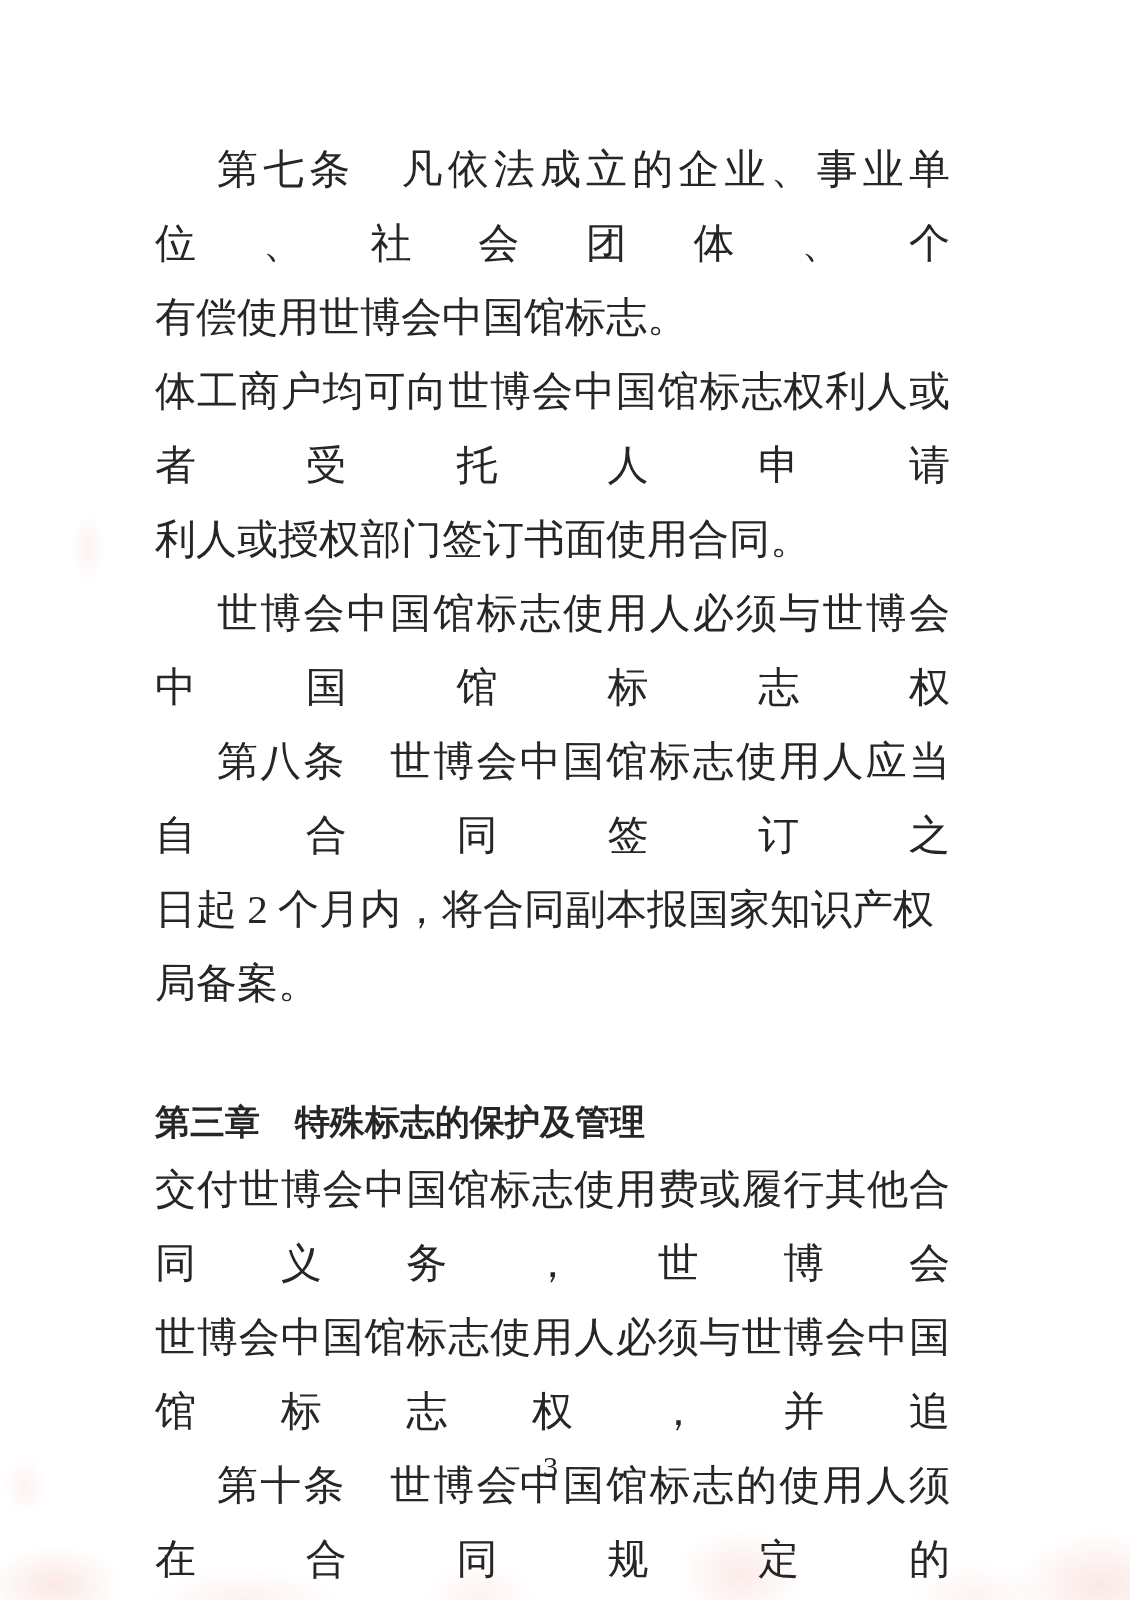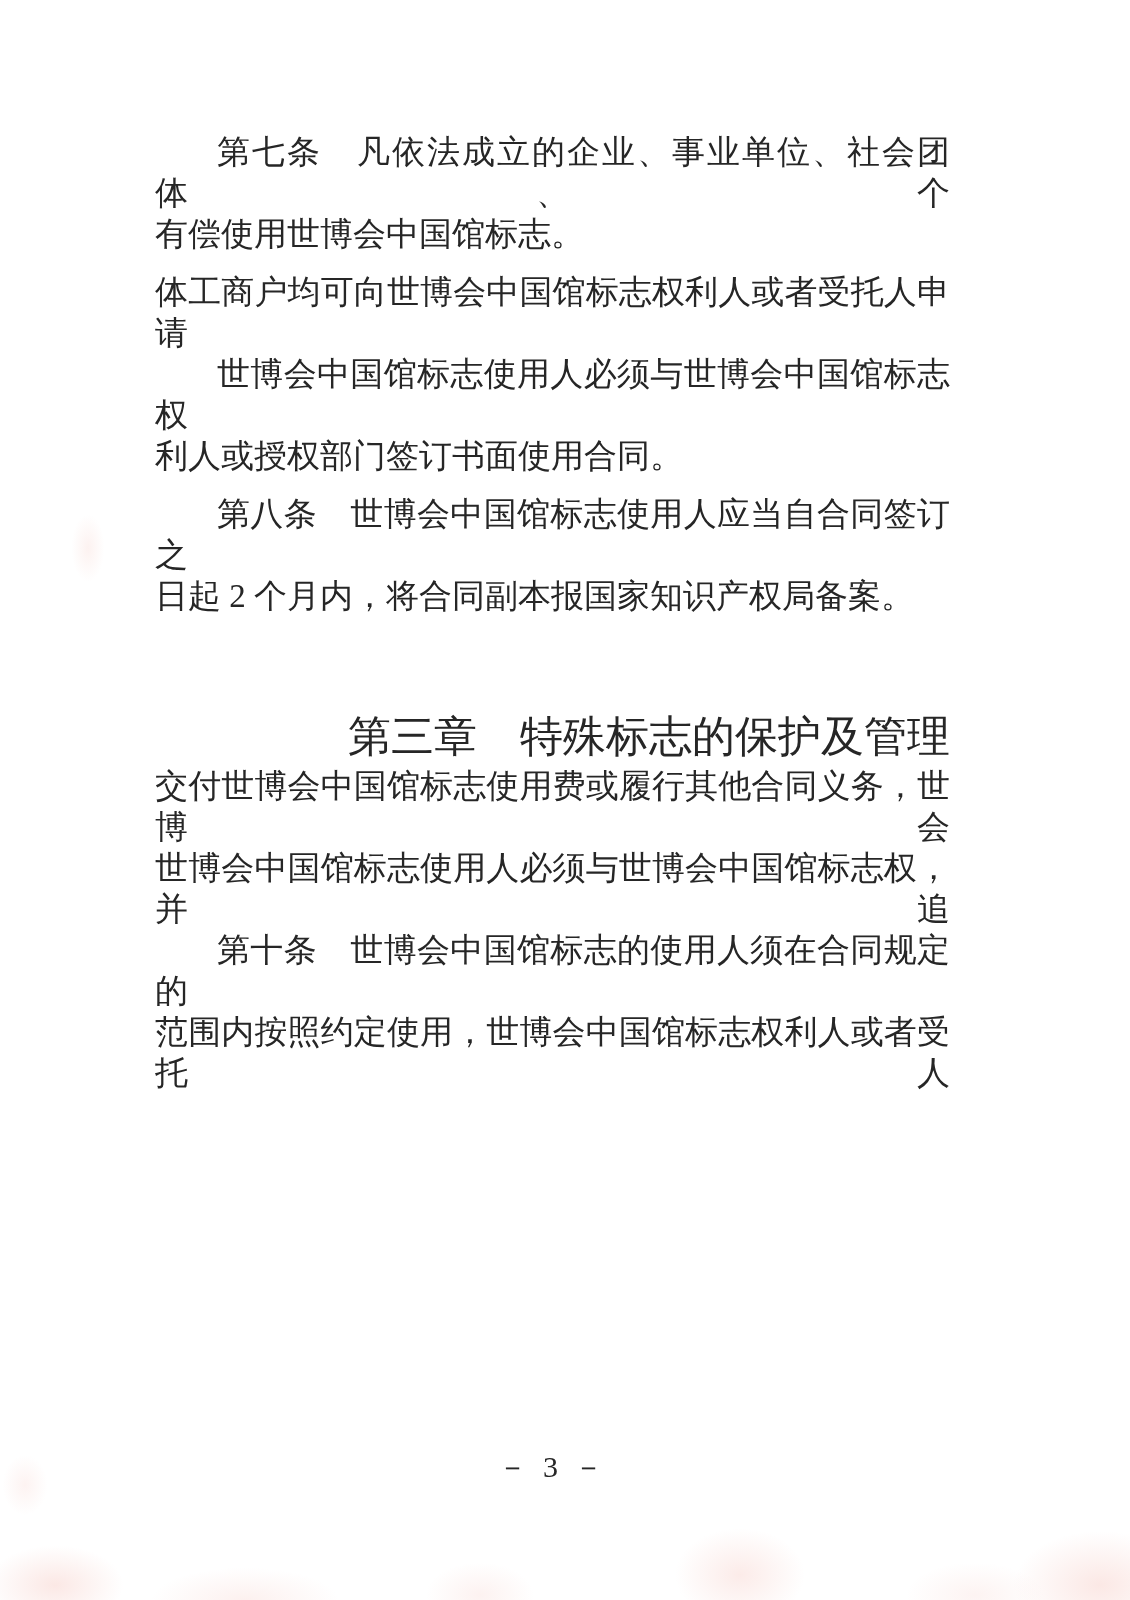--- a/index.html
+++ b/index.html
@@ -36,39 +36,39 @@
       radial-gradient(22px 45px at 88px 548px,    rgba(246,208,202,.28), rgba(246,208,202,0) 75%),
       radial-gradient(30px 40px at 25px 1485px,   rgba(246,200,194,.22), rgba(246,200,194,0) 75%);
   }
   .text-block{
     position:absolute;
     left:155px;
     top:132px;
     width:795px;
   }
   .line{
-    font-size:33px;
-    line-height:41px;
+    font-size:41px;
+    line-height:74px;
     min-height:58px;
     white-space:normal;
     letter-spacing:0;
     text-justify:inter-character;
   }
   .line.full{
     text-align:justify;
     text-align-last:justify;
   }
   .line.indent{
     text-indent:62px;
   }
   .heading{
-    font-size:43px;
+    font-size:35px;
     line-height:58px;
-    font-weight:normal;
-    text-align:right;
+    font-weight:bold;
+    text-align:left;
     margin-top:74px;
   }
   .page-number{
     position:absolute;
     left:155px;
     top:1438px;
     width:795px;
     text-align:center;
     font-size:30px;
     line-height:58px;
@@ -81,22 +81,22 @@
 <div class="page">
   <div class="stains"></div>
 
   <main class="text-block">
       <div class="paragraph">
         <div class="line indent full">第七条　凡依法成立的企业、事业单位、社会团体、个</div>
         <div class="line">有偿使用世博会中国馆标志。</div>
         <div class="line full">体工商户均可向世博会中国馆标志权利人或者受托人申请</div>
       </div>
       <div class="paragraph">
+        <div class="line">利人或授权部门签订书面使用合同。</div>
         <div class="line indent full">世博会中国馆标志使用人必须与世博会中国馆标志权</div>
-        <div class="line">利人或授权部门签订书面使用合同。</div>
       </div>
       <div class="paragraph">
         <div class="line indent full">第八条　世博会中国馆标志使用人应当自合同签订之</div>
         <div class="line">日起 2 个月内，将合同副本报国家知识产权局备案。</div>
       </div>
       <div class="heading">第三章　特殊标志的保护及管理</div>
       <div class="paragraph">
         <div class="line full">交付世博会中国馆标志使用费或履行其他合同义务，世博会</div>
         <div class="line full">世博会中国馆标志使用人必须与世博会中国馆标志权，并追</div>
       </div>

